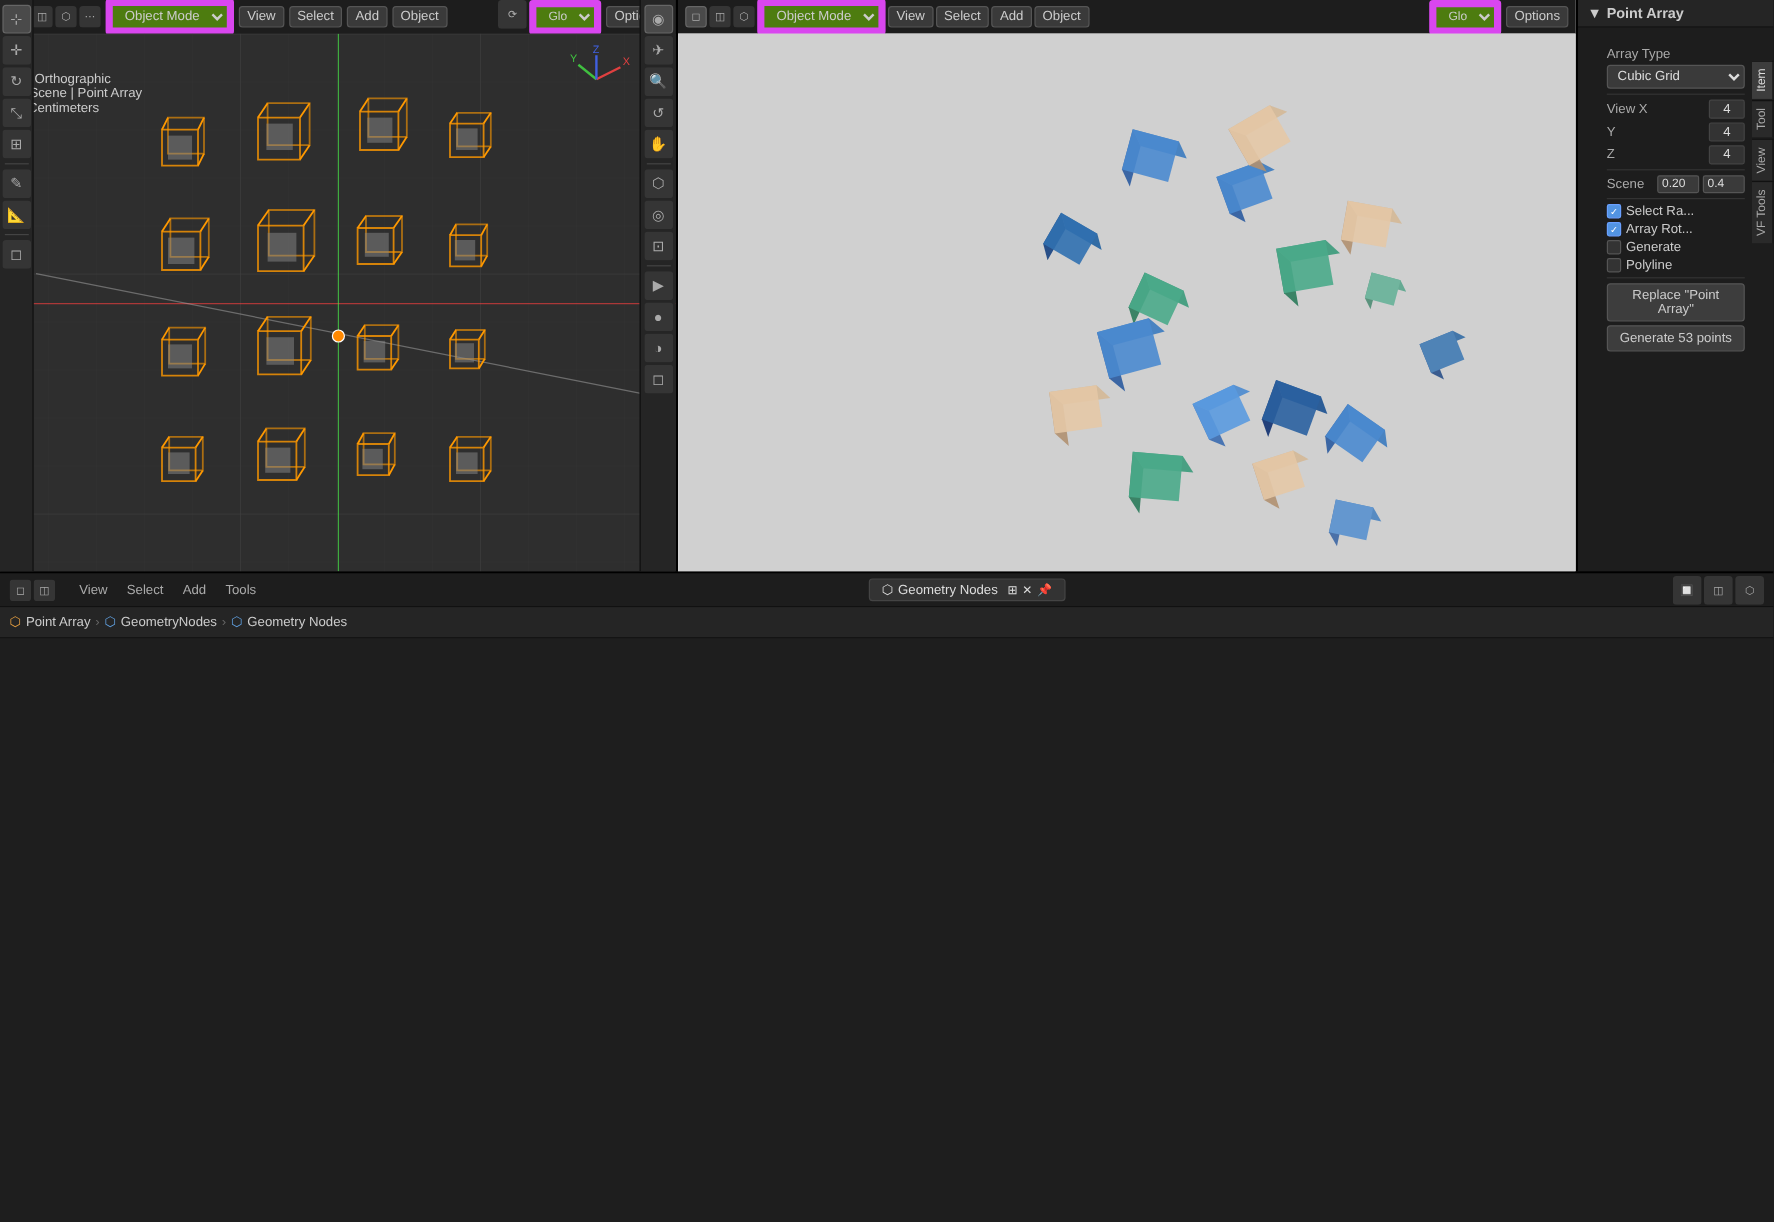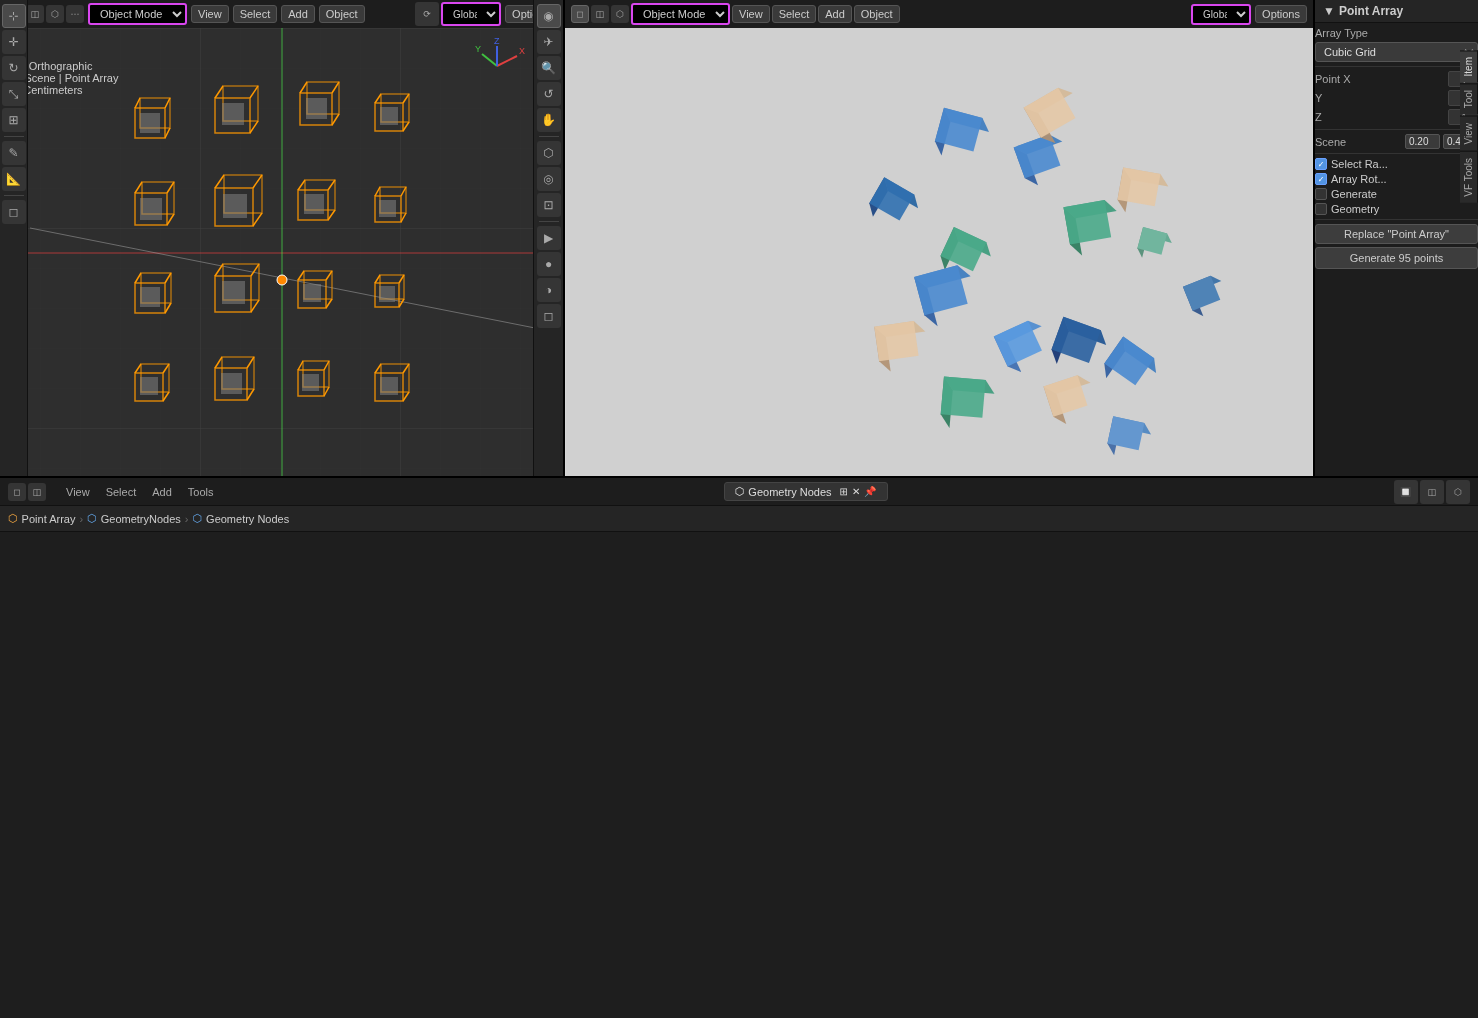--- a/index.html
+++ b/index.html
@@ -38,22 +38,22 @@
       padding: 2px 6px;
       background: #1d1d1d;
       height: 28px;
     }
     .viewport-header-left {
       display: flex;
       align-items: center;
       gap: 4px;
     }
     .mode-selector {
-      background: #000000;
-      border: 2px solid #d946ef;
+      background: #4d7c0f;
+      border: 6px solid #d946ef;
       color: #ccc;
       padding: 2px 6px;
       font-size: 11px;
       border-radius: 3px;
       cursor: pointer;
     }
     .header-btn {
       background: #3a3a3a;
       border: 1px solid #555;
       color: #ccc;
@@ -167,21 +167,22 @@
       padding: 4px 8px;
       background: #252525;
       border-bottom: 1px solid #111;
       font-weight: bold;
       font-size: 12px;
       display: flex;
       align-items: center;
       gap: 4px;
     }
     .properties-section {
-      padding: 4px 0;
+      padding: 4px 24px;
+      margin-top: 12px;
     }
     .prop-row {
       display: flex;
       align-items: center;
       justify-content: space-between;
       margin-bottom: 3px;
       font-size: 11px;
     }
     .prop-label {
       color: #aaa;
@@ -736,21 +737,21 @@
     </div>
     <div class="properties-section">
       <div class="prop-row">
         <span class="prop-label">Array Type</span>
       </div>
       <select class="prop-dropdown">
         <option>Cubic Grid</option>
       </select>
       <hr class="prop-divider">
       <div class="prop-row">
-        <span class="prop-label">Point X</span>
+        <span class="prop-label">View X</span>
         <span class="prop-value">4</span>
       </div>
       <div class="prop-row">
         <span class="prop-label">Y</span>
         <span class="prop-value">4</span>
       </div>
       <div class="prop-row">
         <span class="prop-label">Z</span>
         <span class="prop-value">4</span>
       </div>
@@ -770,25 +771,25 @@
       <div class="checkbox-row">
         <span class="checkbox-icon">✓</span>
         <span>Array Rot...</span>
       </div>
       <div class="checkbox-row">
         <span class="checkbox-icon unchecked"></span>
         <span>Generate</span>
       </div>
       <div class="checkbox-row">
         <span class="checkbox-icon unchecked"></span>
-        <span>Geometry</span>
+        <span>Polyline</span>
       </div>
       <hr class="prop-divider">
       <button class="prop-button">Replace "Point Array"</button>
-      <button class="generate-btn">Generate 95 points</button>
+      <button class="generate-btn">Generate 53 points</button>
     </div>
 
     <div class="side-tabs">
       <div class="side-tab active">Item</div>
       <div class="side-tab">Tool</div>
       <div class="side-tab">View</div>
       <div class="side-tab">VF Tools</div>
     </div>
   </div>
 </div>

